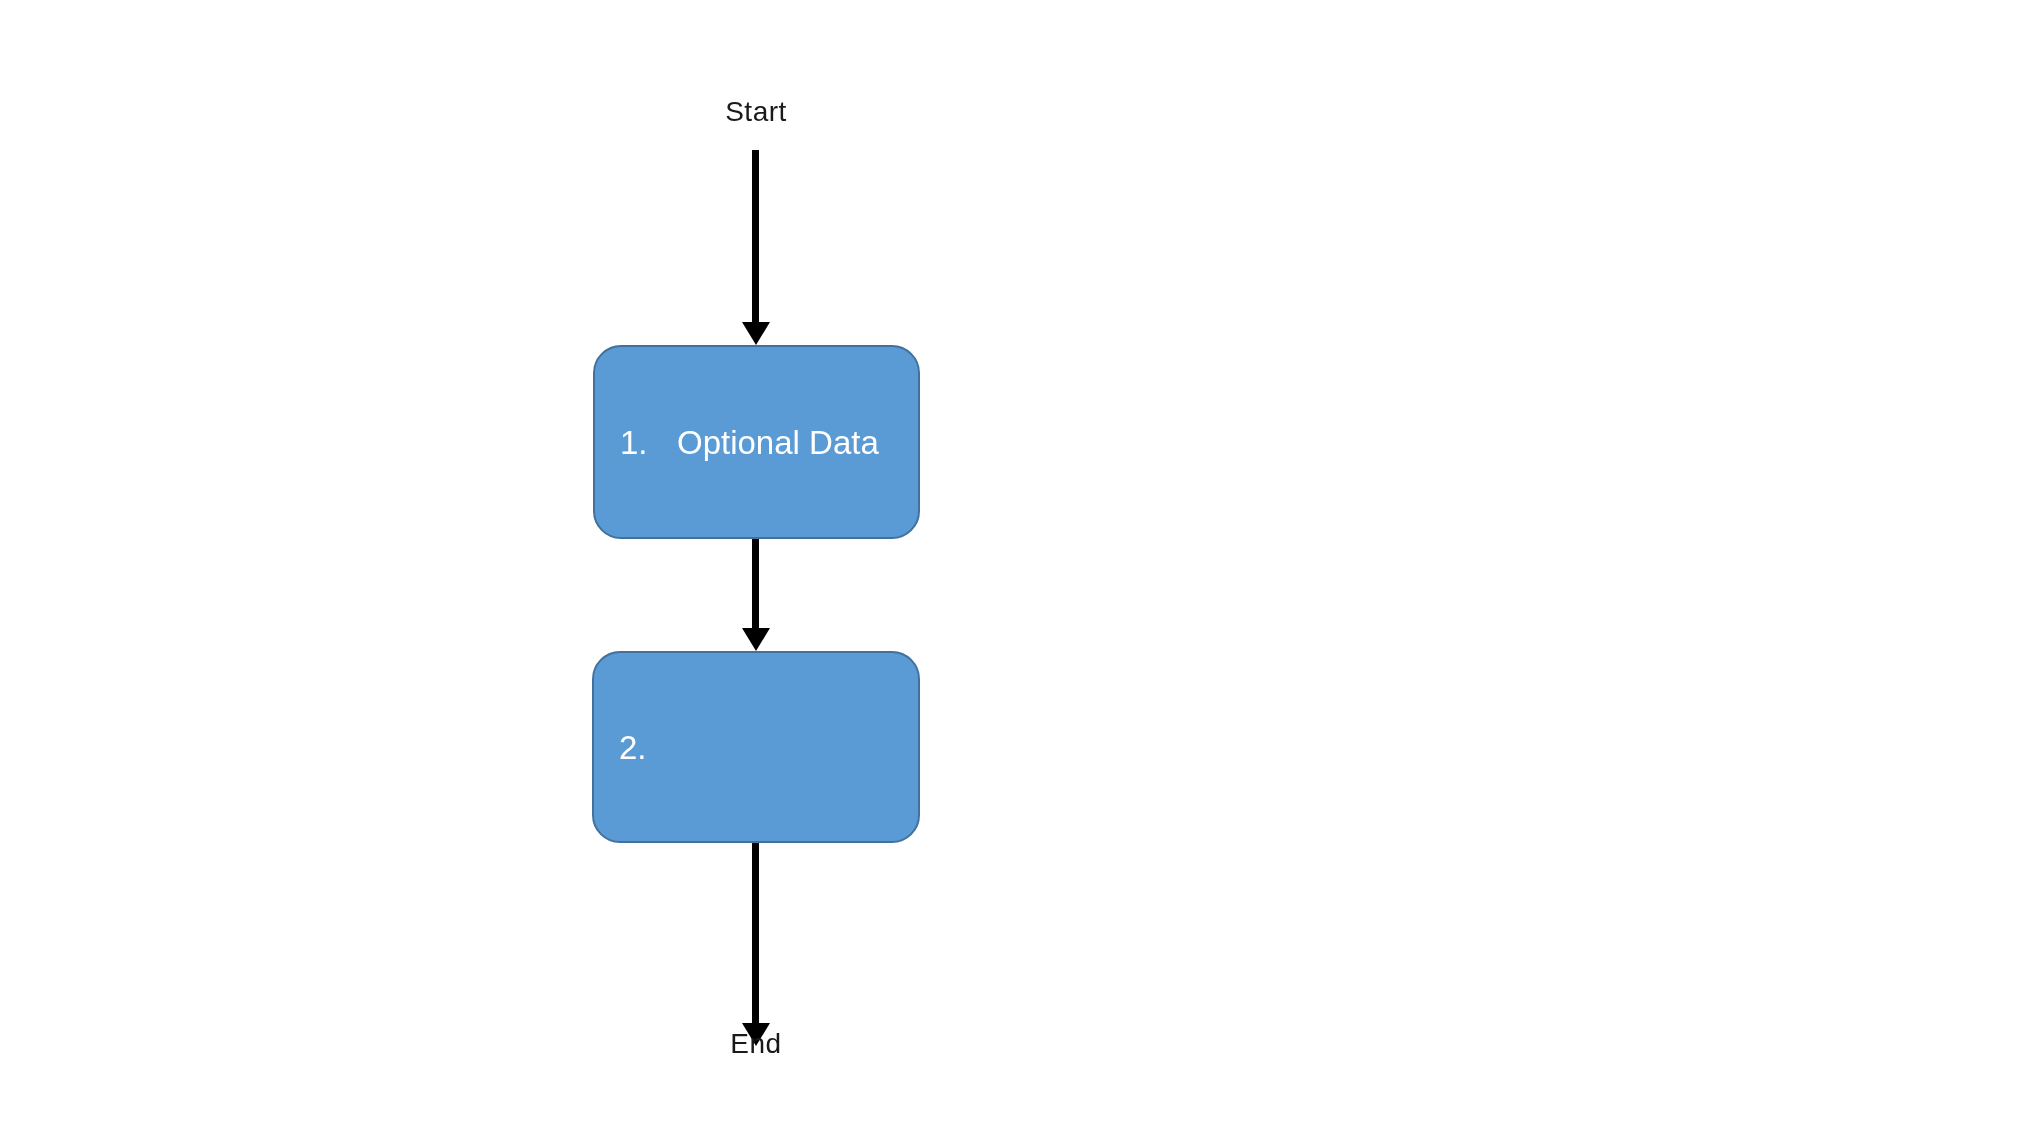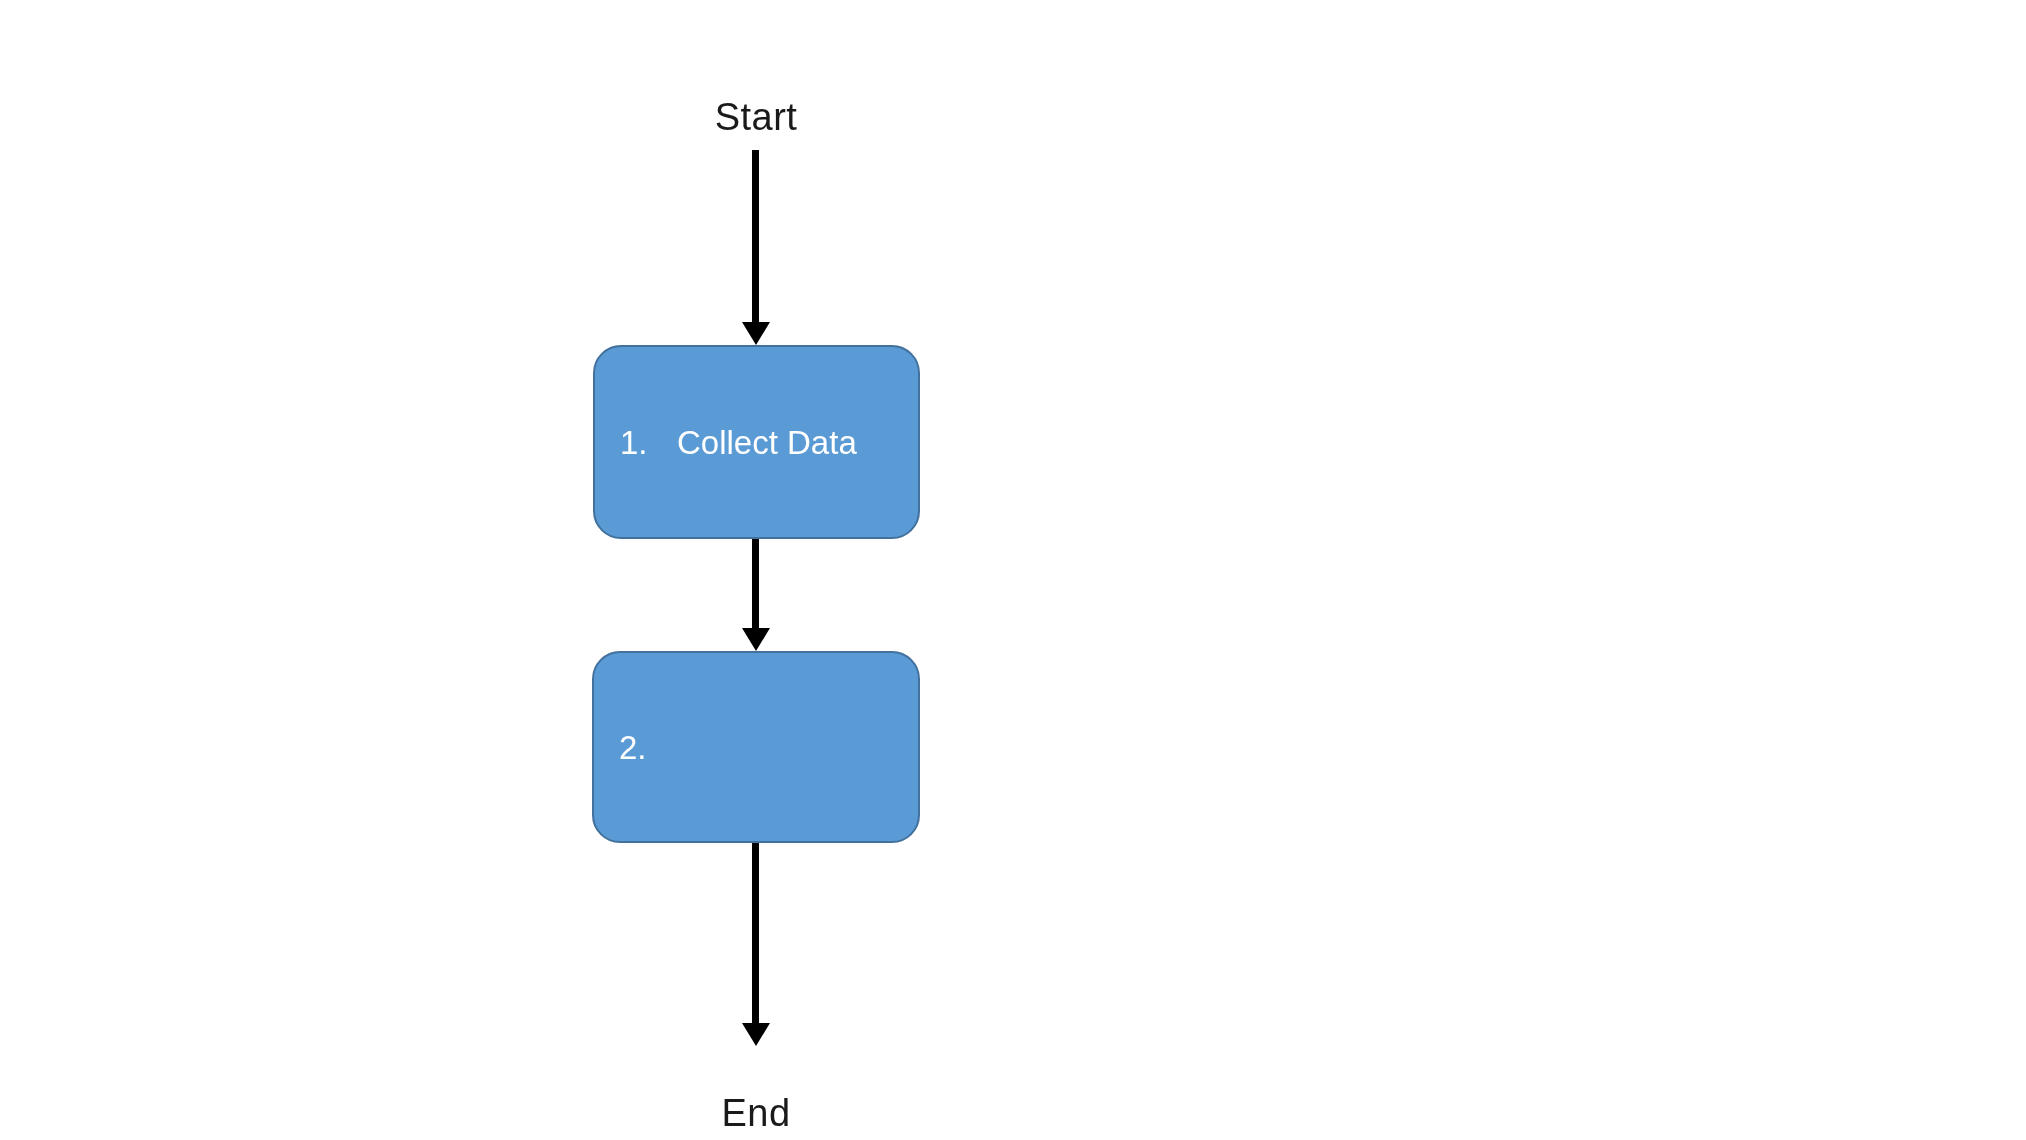--- a/index.html
+++ b/index.html
@@ -12,21 +12,21 @@
     width: 2026px;
     height: 1140px;
     background: var(--bg, #ffffff);
     font-family: "Liberation Sans", "DejaVu Sans", sans-serif;
     overflow: hidden;
   }
   .terminal-label {
     position: absolute;
     width: 300px;
     text-align: center;
-    font-size: 38px;
+    font-size: 28px;
     color: var(--label-text, #1a1a1a);
     letter-spacing: 0.5px;
   }
   .arrow {
     position: absolute;
   }
   .arrow-line {
     position: absolute;
     background: var(--arrow, #000000);
   }
@@ -59,21 +59,21 @@
   .step-number {
     flex: 0 0 57px;
     width: 57px;
   }
   .step-text {
     white-space: pre-line;
   }
 
   
   #start-label { left: 606px; top: 96px; }
-  #end-label   { left: 606px; top: 1092px; }
+  #end-label   { left: 606px; top: 1028px; }
 
   #arrow-1 .arrow-line { left: 752px; top: 150px; width: 7px; height: 174px; }
   #arrow-1 .arrow-head { left: 742px; top: 322px; }
 
   #arrow-2 .arrow-line { left: 752px; top: 539px; width: 7px; height: 90px; }
   #arrow-2 .arrow-head { left: 742px; top: 628px; }
 
   #arrow-3 .arrow-line { left: 752px; top: 843px; width: 7px; height: 181px; }
   #arrow-3 .arrow-head { left: 742px; top: 1023px; }
 
@@ -88,21 +88,21 @@
   <div id="start-label" class="terminal-label">Start</div>
 
   <div id="arrow-1" class="arrow">
     <div class="arrow-line"></div>
     <div class="arrow-head"></div>
   </div>
 
   <div id="step-1-box" class="step-box">
     <div class="step-inner">
       <span class="step-number">1.</span>
-      <span class="step-text">Collect Data</span>
+      <span class="step-text">Optional Data</span>
     </div>
   </div>
 
   <div id="arrow-2" class="arrow">
     <div class="arrow-line"></div>
     <div class="arrow-head"></div>
   </div>
 
   <div id="step-2-box" class="step-box">
     <div class="step-inner">

